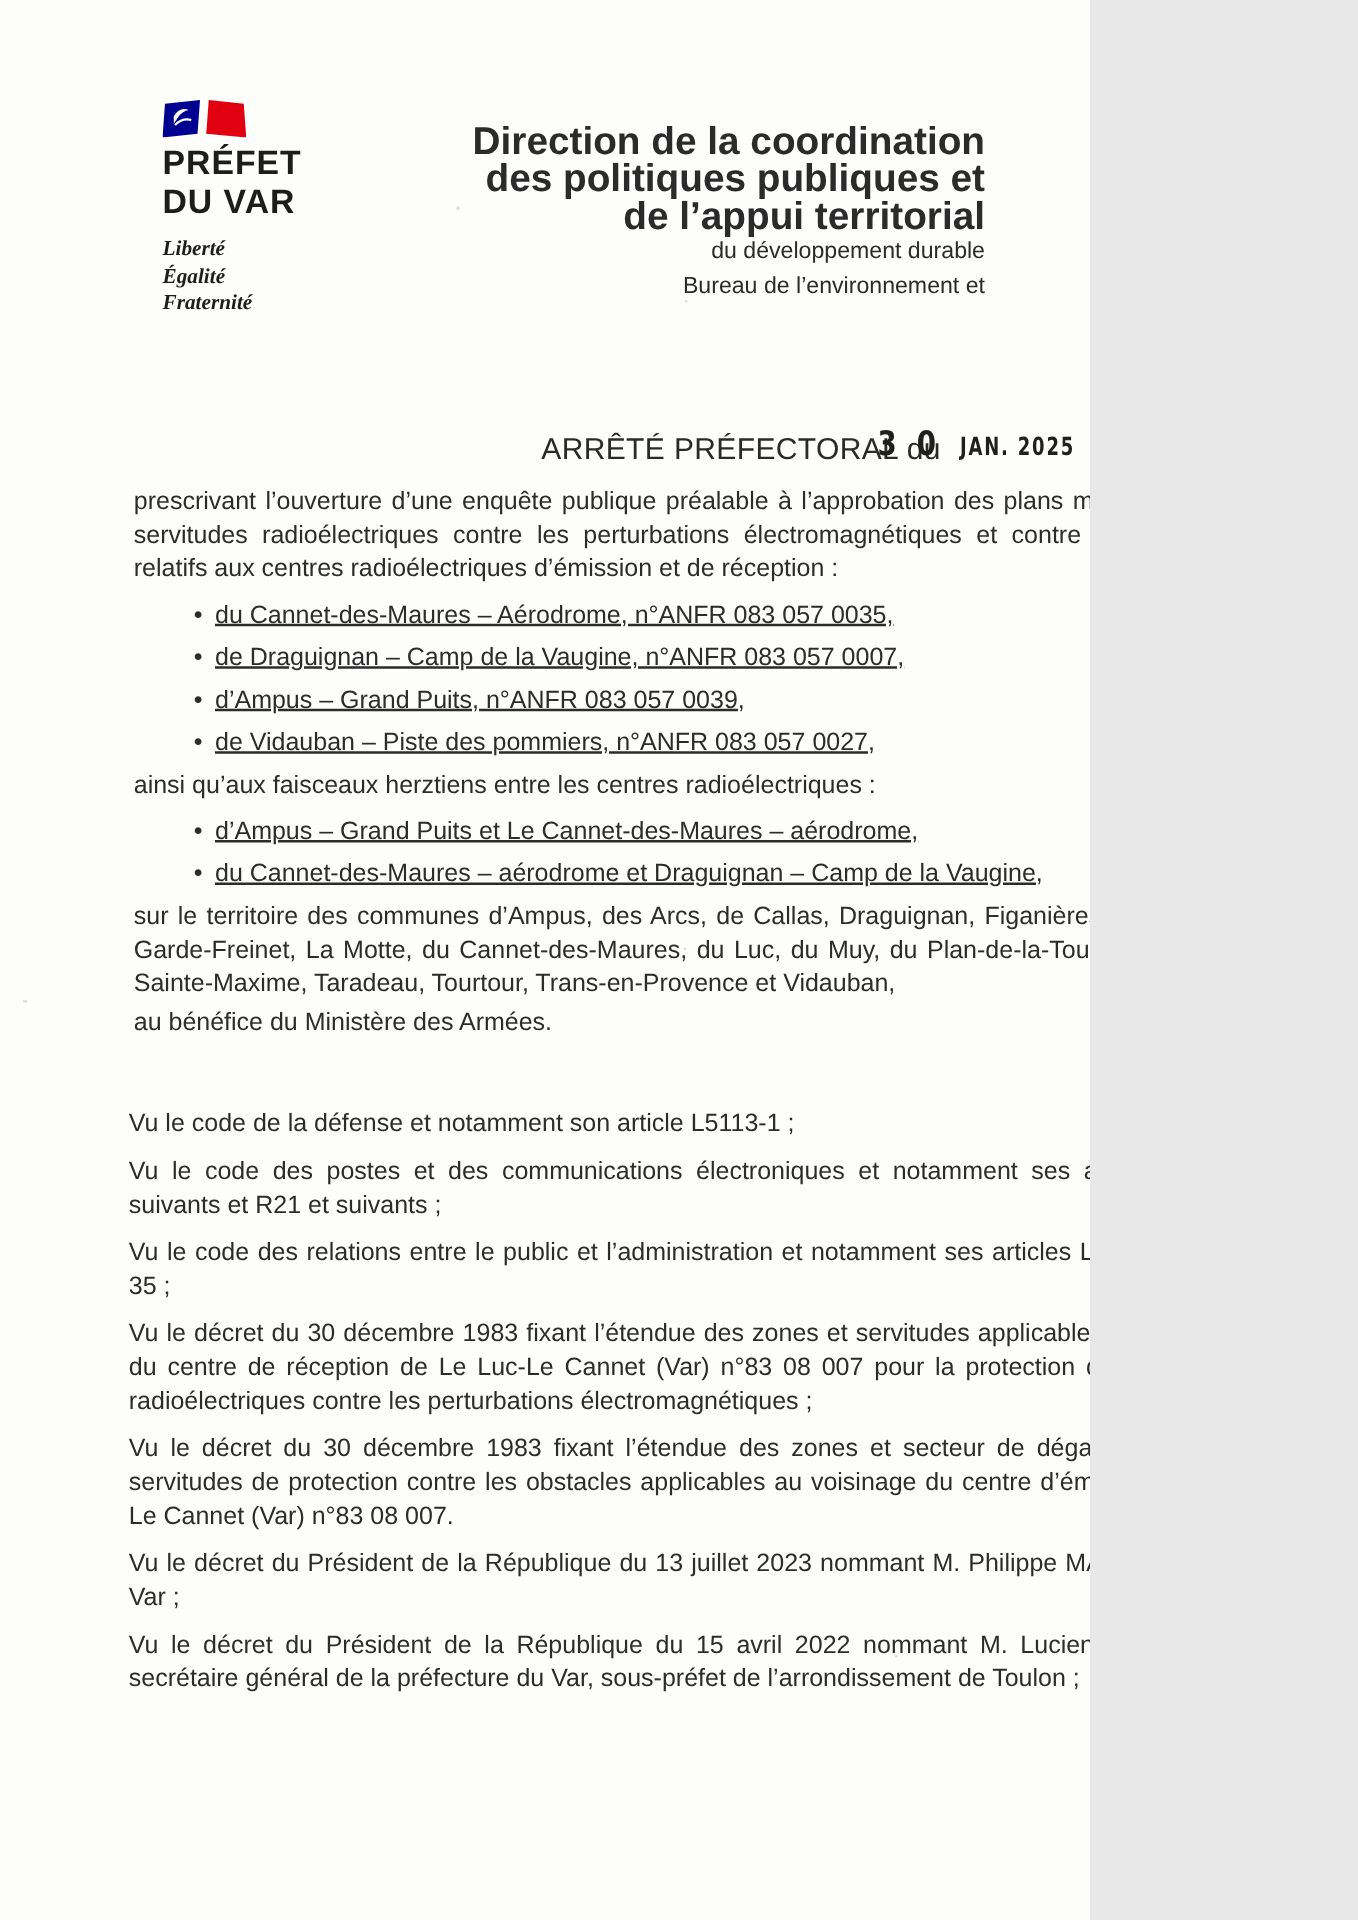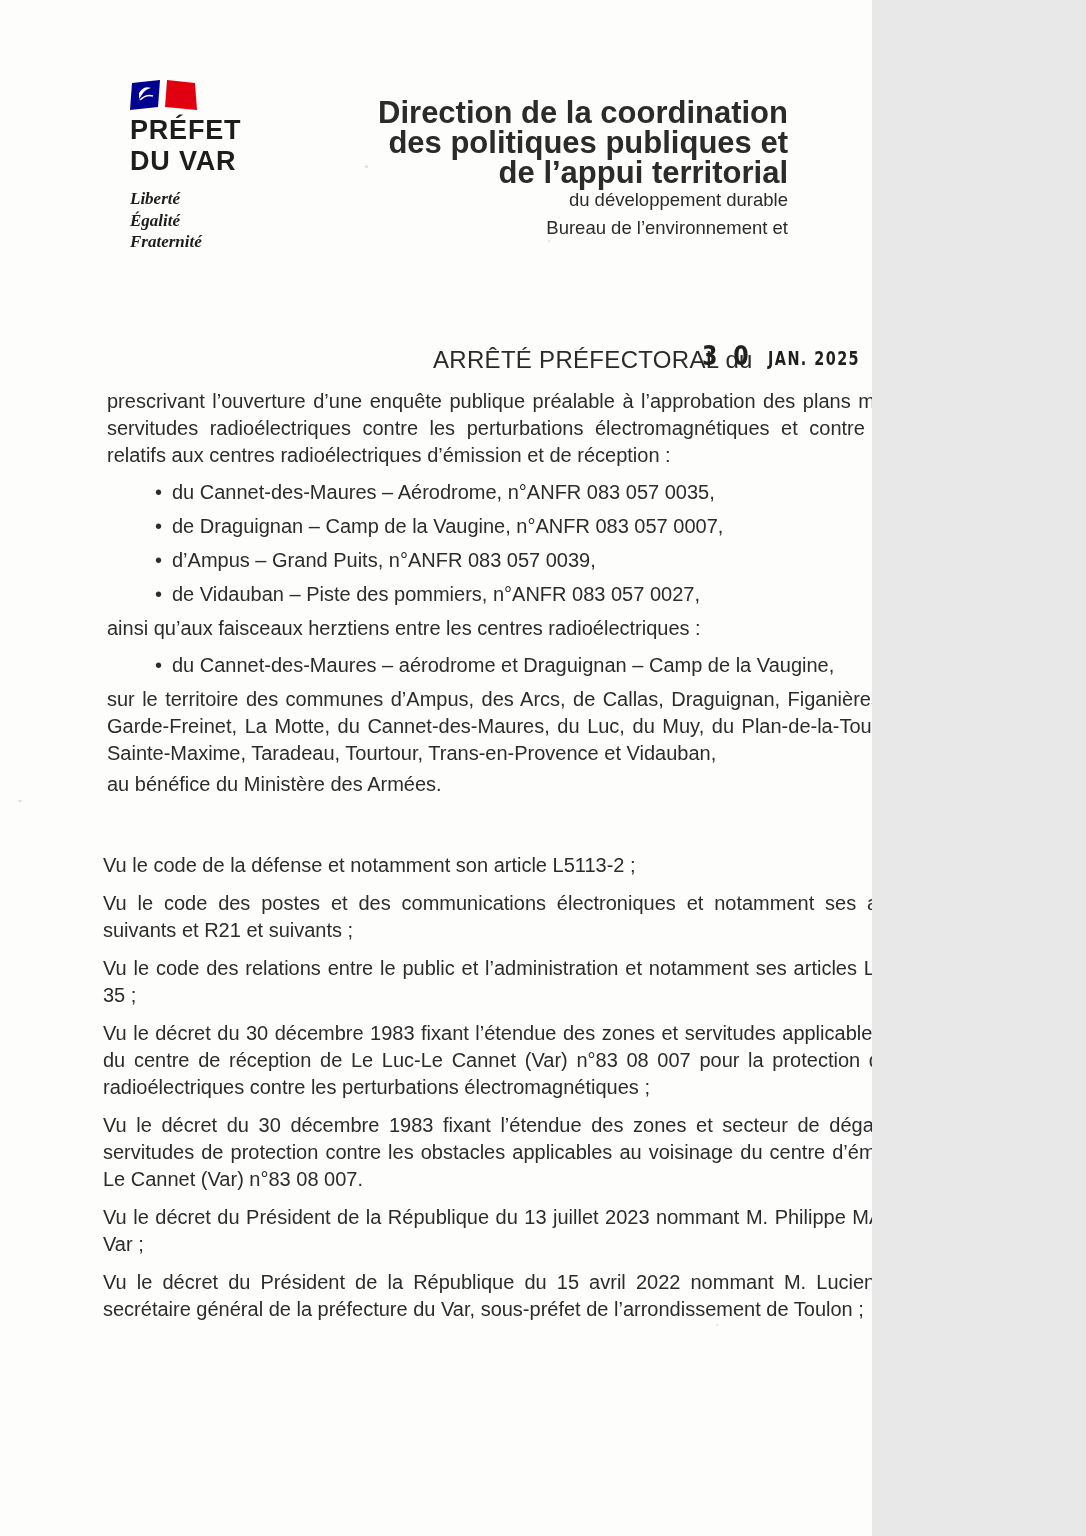--- a/index.html
+++ b/index.html
@@ -113,20 +113,21 @@
   .bullet-list {
     list-style: none;
     margin: 10px 0 0 0;
     padding: 0 0 0 52px;
   }
   .bullet-list li {
     position: relative;
     padding-left: 17px;
     margin-bottom: 7px;
     text-align: left;
+    text-decoration: underline;
   }
   .bullet-list li::before {
     content: "\2022";
     position: absolute;
     left: 0;
     top: 0;
   }
   .faisceaux-intro { margin-top: 9px; }
   .territoire { margin-top: 9px; }
   .beneficiaire { margin-top: 6px; }
@@ -217,30 +218,31 @@
     <ul class="bullet-list">
       <li>du Cannet-des-Maures – Aérodrome, n°ANFR 083 057 0035,</li>
       <li>de Draguignan – Camp de la Vaugine, n°ANFR 083 057 0007,</li>
       <li>d’Ampus – Grand Puits, n°ANFR 083 057 0039,</li>
       <li>de Vidauban – Piste des pommiers, n°ANFR 083 057 0027,</li>
     </ul>
 
     <p class="faisceaux-intro">ainsi qu’aux faisceaux herztiens entre les centres radioélectriques :</p>
 
     <ul class="bullet-list">
+      <li>d’Ampus – Grand Puits et Le Cannet-des-Maures – aérodrome,</li>
       <li>du Cannet-des-Maures – aérodrome et Draguignan – Camp de la Vaugine,</li>
     </ul>
 
     <p class="territoire">sur le territoire des communes d’Ampus, des Arcs, de Callas, Draguignan, Figanières, Flayosc, La Garde-Freinet, La Motte, du Cannet-des-Maures, du Luc, du Muy, du Plan-de-la-Tour, de Lorgues, Sainte-Maxime, Taradeau, Tourtour, Trans-en-Provence et Vidauban,</p>
 
     <p class="beneficiaire">au bénéfice du Ministère des Armées.</p>
 
 
     <div class="visas">
-      <p>Vu le code de la défense et notamment son article L5113-2 ;</p>
+      <p>Vu le code de la défense et notamment son article L5113-1 ;</p>
       <p>Vu le code des postes et des communications électroniques et notamment ses articles L54 et suivants et R21 et suivants ;</p>
       <p>Vu le code des relations entre le public et l’administration et notamment ses articles L134-5 à L134-35 ;</p>
       <p>Vu le décret du 30 décembre 1983 fixant l’étendue des zones et servitudes applicables au voisinage du centre de réception de Le Luc-Le Cannet (Var) n°83 08 007 pour la protection des réceptions radioélectriques contre les perturbations électromagnétiques ;</p>
       <p>Vu le décret du 30 décembre 1983 fixant l’étendue des zones et secteur de dégagement et les servitudes de protection contre les obstacles applicables au voisinage du centre d’émission Le Luc-Le Cannet (Var) n°83 08 007.</p>
       <p>Vu le décret du Président de la République du 13 juillet 2023 nommant M. Philippe MAHÉ, préfet du Var ;</p>
       <p>Vu le décret du Président de la République du 15 avril 2022 nommant M. Lucien GIUDICELLI, secrétaire général de la préfecture du Var, sous-préfet de l’arrondissement de Toulon ;</p>
     </div>
 
   </div>
 

